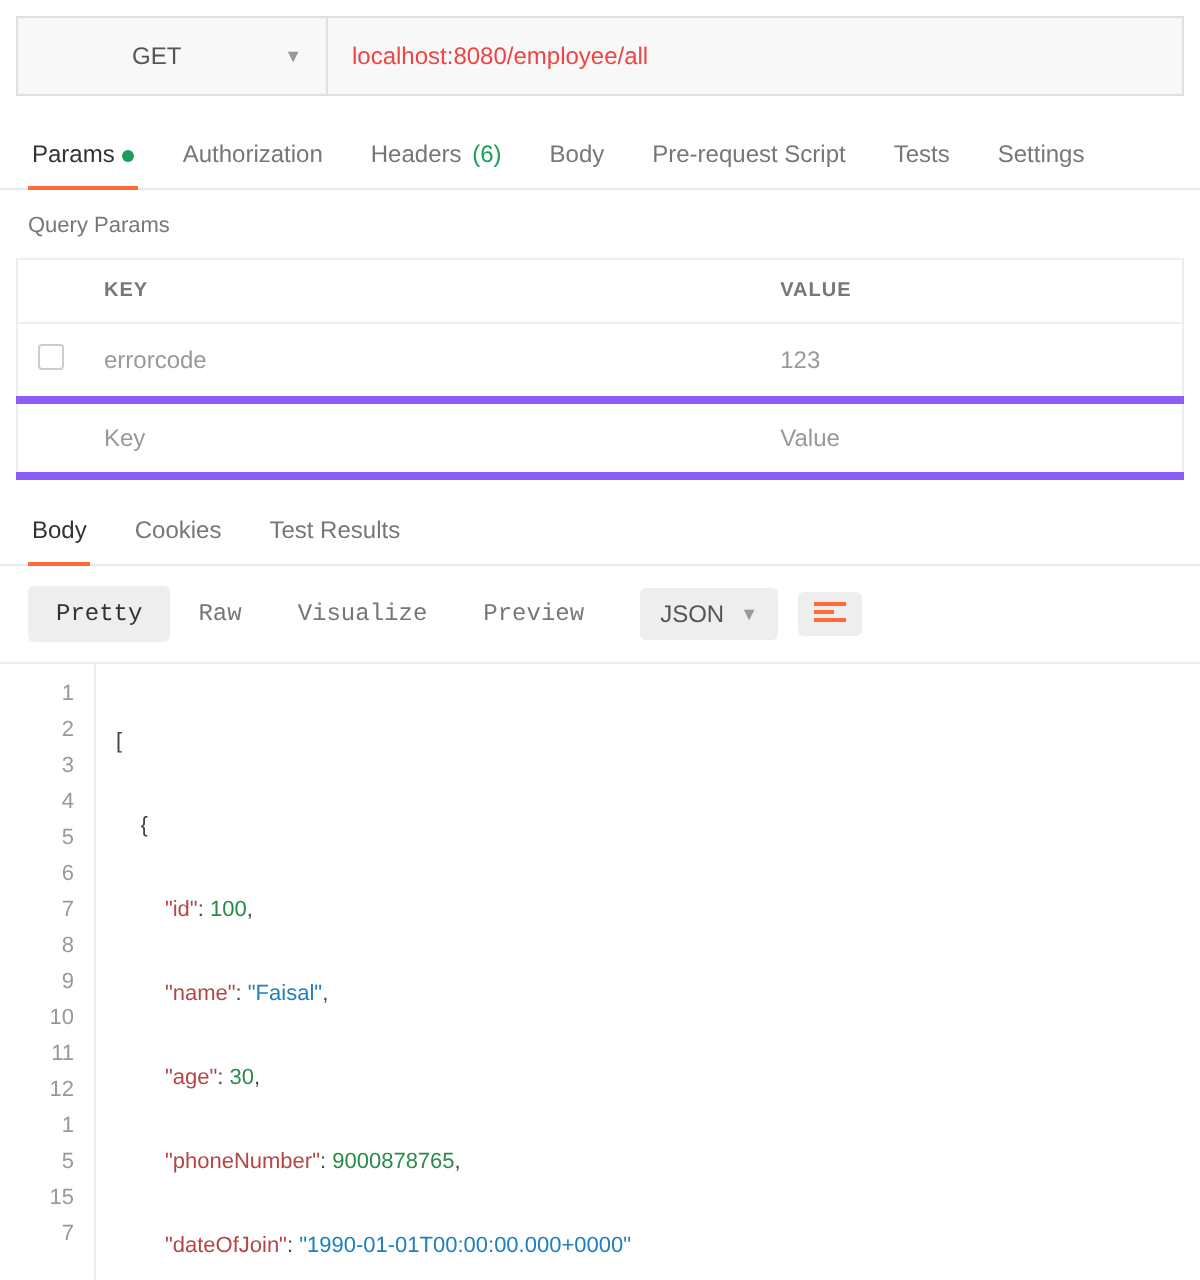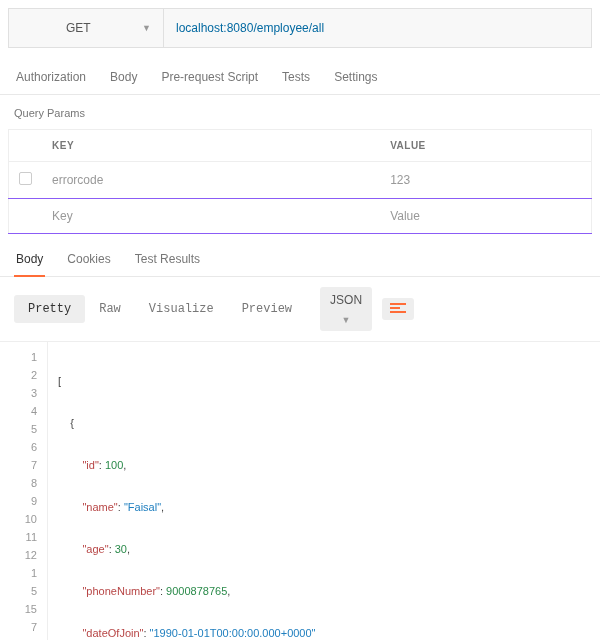--- a/index.html
+++ b/index.html
@@ -1,47 +1,47 @@
 <!DOCTYPE html>
 <html><head>
 <meta charset="utf-8">
 <style>
   * { box-sizing: border-box; margin: 0; padding: 0; font-family: -apple-system, BlinkMacSystemFont, "Segoe UI", Arial, sans-serif; }
   body { background: #fff; font-size: 12px; color: #333; width: 600px; }
   
   .req-bar { display: flex; height: 40px; border: 1px solid #e0e0e0; background: #f8f8f8; margin: 8px 8px 0 8px; padding-left: 45px; }
   .method { width: 110px; display: flex; align-items: center; justify-content: space-between; padding: 0 12px; border-right: 1px solid #e0e0e0; color: #555; cursor: pointer; }
   .method-caret { font-size: 9px; color: #999; }
-  .url { flex: 1; display: flex; align-items: center; padding: 0 12px; color: #0369a1; }
+  .url { flex: 1; display: flex; align-items: center; padding: 0 12px; color: #ef4444; }
   
   .tabs1 { display: flex; gap: 20px; padding: 0 14px; margin-top: 14px; border-bottom: 1px solid #e8e8e8; font-size: 12px; }
   .tab1 { padding: 8px 2px 10px 2px; color: #777; cursor: pointer; position: relative; white-space: nowrap; }
   .tab1.active { color: #333; }
   .tab1.active::after { content:""; position:absolute; left:0; right:0; bottom:-1px; height:2px; background:#ff6c37; }
   .dot-green { display:inline-block; width:6px; height:6px; border-radius:50%; background:#1a9e5c; margin-left:4px; vertical-align:middle; }
   .count { color:#1a9e5c; margin-left:2px; }
   
   .qp-title { padding: 12px 14px 10px 14px; color:#777; font-size:11px; }
   .param-table { width: calc(100% - 16px); margin-left:8px; border:1px solid #eee; border-collapse: collapse; }
   .param-table th { text-align:left; font-size:10px; letter-spacing:0.5px; color:#777; font-weight:600; padding:10px 10px; border-bottom:1px solid #eee; }
-  .param-table td { padding:10px 10px; border-bottom:1px solid #8b5cf6; color:#999; font-size:12px; }
+  .param-table td { padding:10px 10px; border-bottom:4px solid #8b5cf6; color:#999; font-size:12px; }
   .cb { width:24px; text-align:center; }
   .cb-box { width:13px; height:13px; border:1px solid #ccc; border-radius:2px; display:inline-block; }
   th.key-col, td.key-col { width:58%; }
   
   .tabs2 { display:flex; gap:20px; padding: 14px 14px 0 14px; border-bottom:1px solid #e8e8e8; font-size:12px; }
   .tab2 { padding: 4px 2px 10px 2px; color:#777; cursor:pointer; position:relative; }
   .tab2.active { color:#333; }
   .tab2.active::after { content:""; position:absolute; left:0; right:0; bottom:-1px; height:2px; background:#ff6c37; }
   
   .toolbar { display:flex; align-items:center; gap:0; padding:10px 14px; border-bottom:1px solid #eee; }
   .seg { display:flex; gap:0; }
   .seg-btn { padding:7px 14px; font-size:12px; color:#777; cursor:pointer;font-family:Liberation Mono, monospace; }
   .seg-btn.active { background:#eeeeee; border-radius:3px; color:#333; }
-  .format-sel { margin-left:14px; padding:6px 10px; background:#eeeeee; border-radius:3px; color:#555; display:flex; align-items:center; gap:8px; cursor:pointer; font-size:12px;flex-direction:column; }
+  .format-sel { margin-left:14px; padding:6px 10px; background:#eeeeee; border-radius:3px; color:#555; display:flex; align-items:center; gap:8px; cursor:pointer; font-size:12px; }
   .wrap-btn { margin-left:10px; padding:5px 8px; background:#eeeeee; border-radius:3px; cursor:pointer; display:flex; align-items:center; }
   .wrap-icon { width:16px; height:12px; position:relative; }
   .wrap-icon span { display:block; height:2px; background:#ff6c37; margin-bottom:2px; }
   .wrap-icon span:nth-child(1){ width:16px; }
   .wrap-icon span:nth-child(2){ width:10px; }
   .wrap-icon span:nth-child(3){ width:16px; }
   
   .code-area { display:flex; font-family: "SFMono-Regular", Consolas, "Courier New", monospace; font-size:11px; }
   .gutter { width:48px; text-align:right; padding:6px 10px 6px 0; color:#999; user-select:none; border-right:1px solid #eee; }
   .gutter div { line-height:18px; }
@@ -59,21 +59,23 @@
   <div class="method">
     <span>GET</span>
     <span class="method-caret">▼</span>
   </div>
   <div class="url">
     <span>localhost:8080/employee/all</span>
   </div>
 </div>
 
 <div class="tabs1">
+  <div class="tab1 active"><span>Params</span><span class="dot-green"></span></div>
   <div class="tab1">Authorization</div>
+  <div class="tab1"><span>Headers</span> <span class="count">(6)</span></div>
   <div class="tab1">Body</div>
   <div class="tab1">Pre-request Script</div>
   <div class="tab1">Tests</div>
   <div class="tab1">Settings</div>
 </div>
 
 <div class="qp-title">Query Params</div>
 <table class="param-table">
   <tbody>
       <tr>

